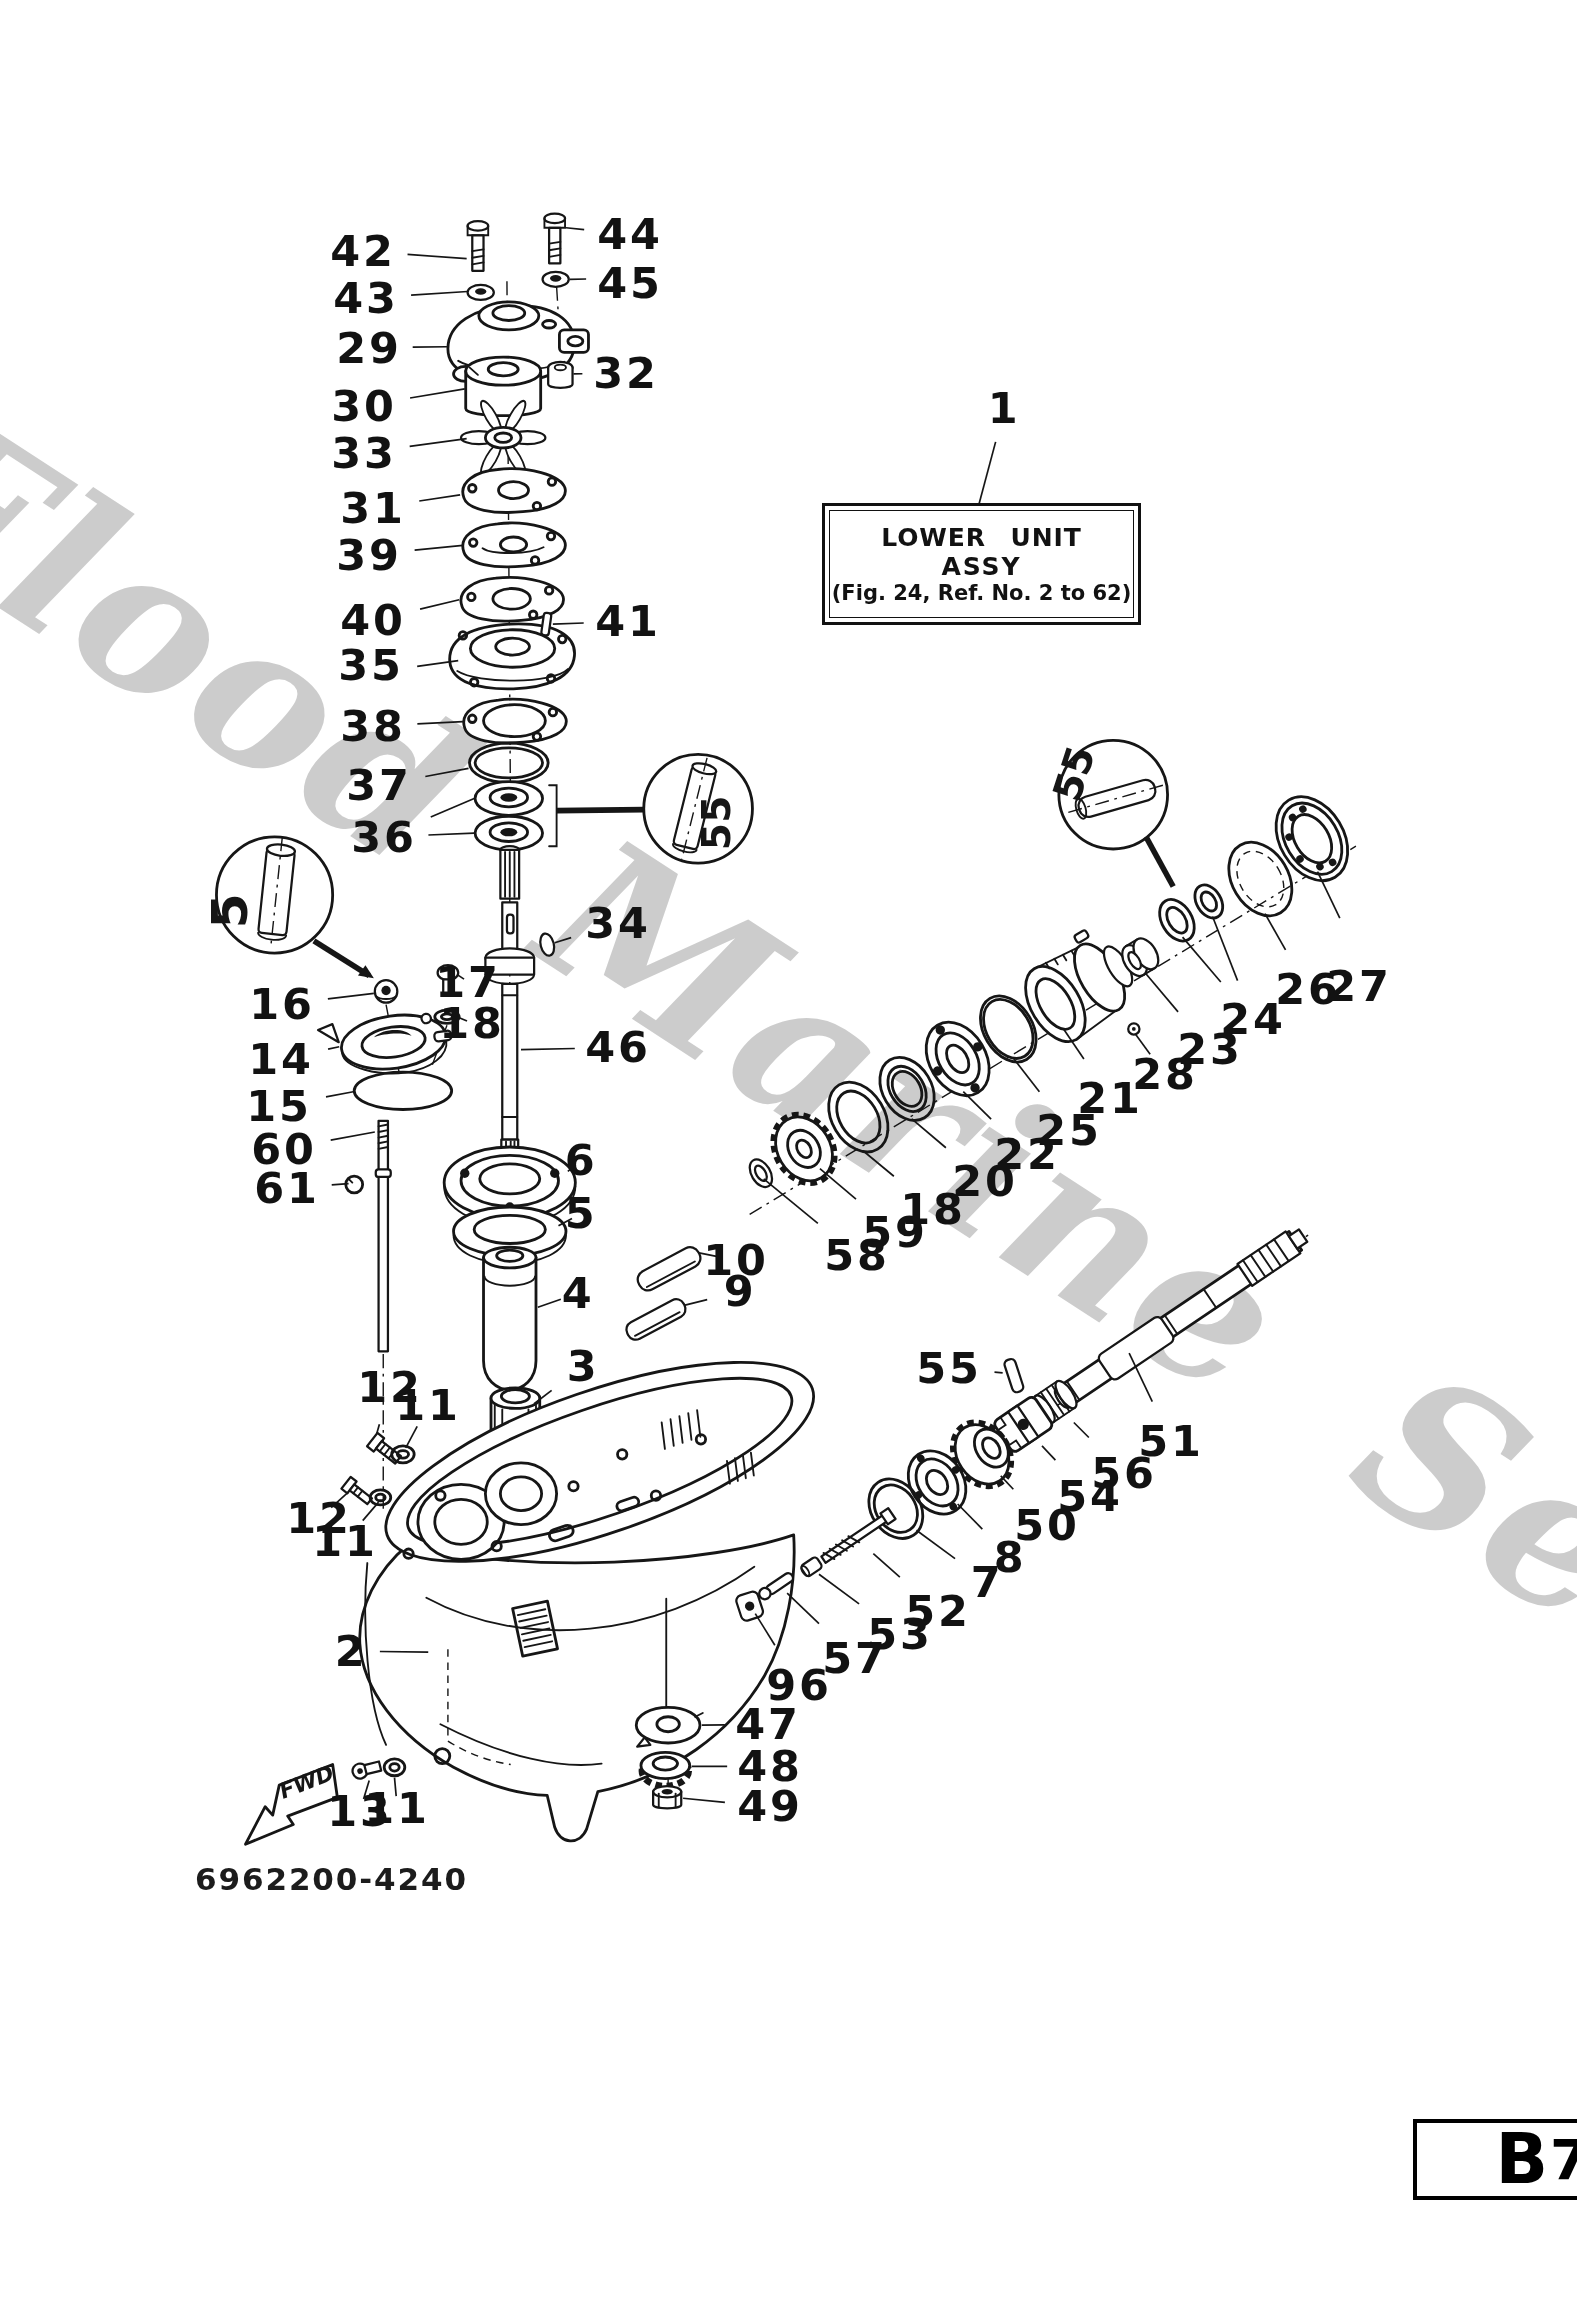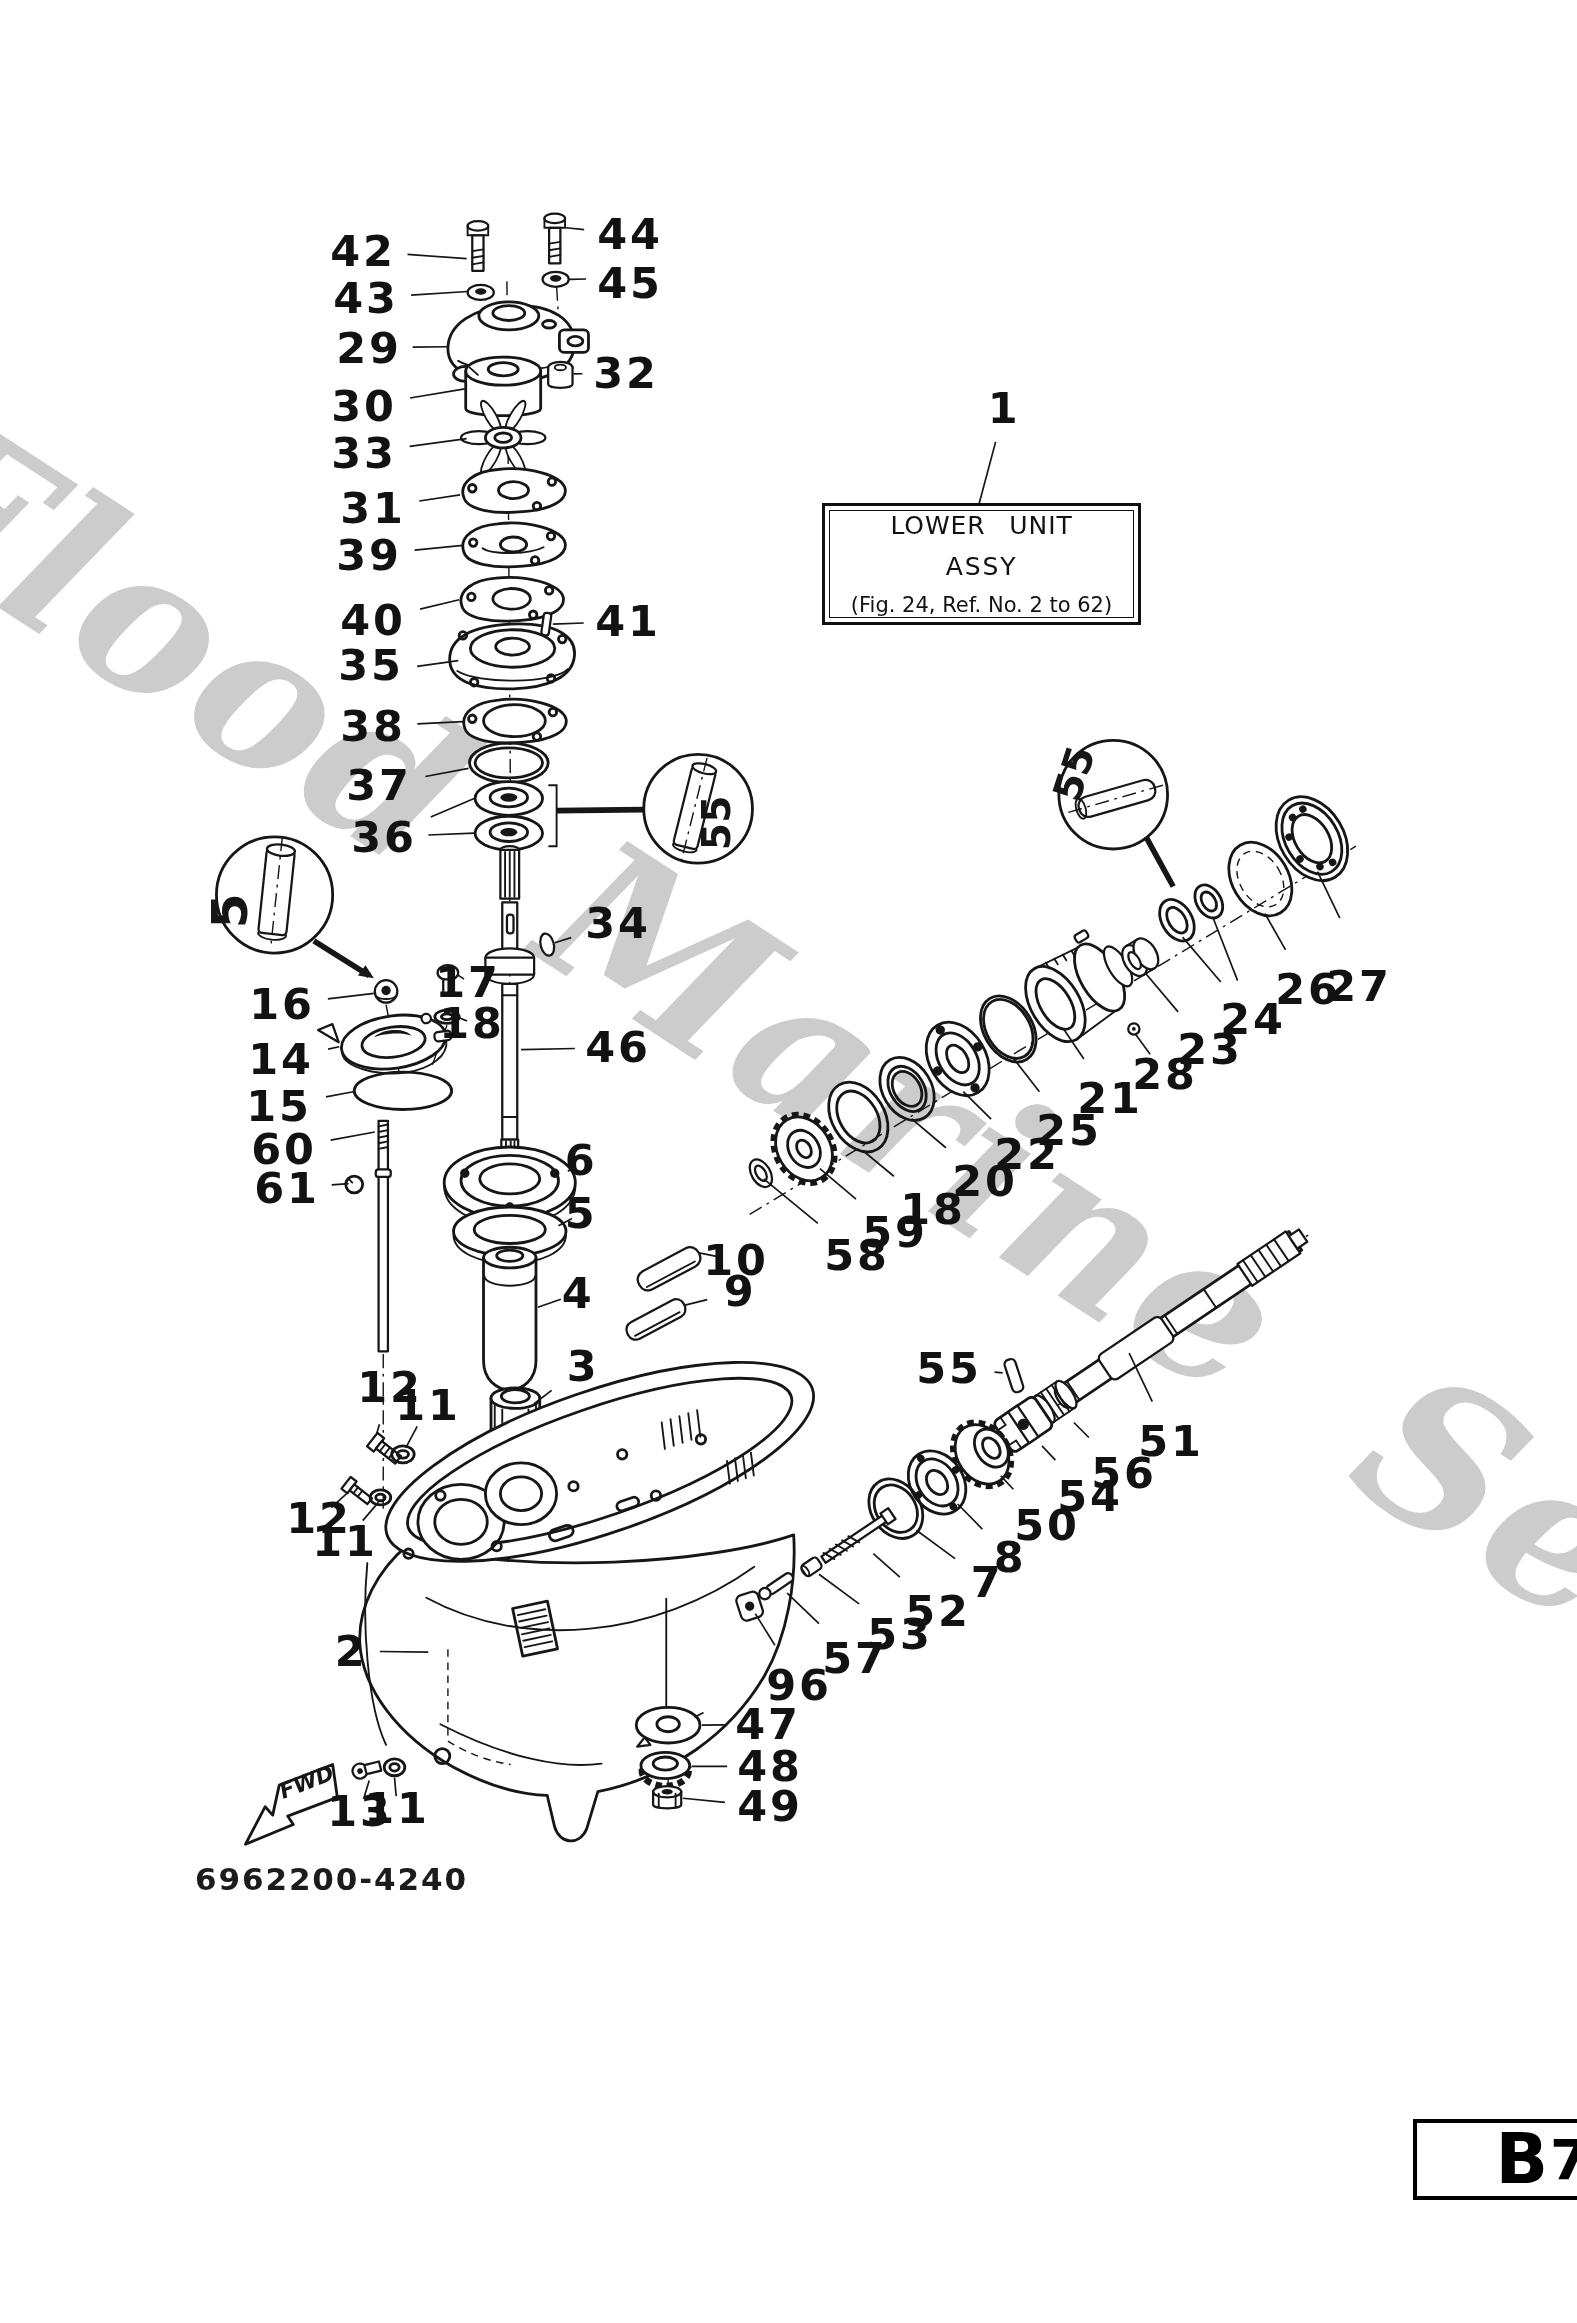--- a/index.html
+++ b/index.html
@@ -30,22 +30,22 @@
 
   
   .callout{position:absolute;transform:translate(-50%,-50%);
     font:700 43px/1 "DejaVu Sans",sans-serif;letter-spacing:2.8px;color:#121212;
     white-space:nowrap;z-index:6;}
 
   
   .assy-box{position:absolute;left:822px;top:503px;width:319px;height:122px;
     background:#fff;border:3.7px solid #111;box-sizing:border-box;padding:3.7px;z-index:6;}
   .assy-inner{width:100%;height:100%;box-sizing:border-box;border:1.9px solid #111;
-    display:flex;flex-direction:column;align-items:center;justify-content:space-between;
-    font-weight:400;}
+    display:flex;flex-direction:column;align-items:center;justify-content:center;
+    font-weight:700;}
   .assy-line1{font-size:25px;letter-spacing:0.9px;word-spacing:15px;}
   .assy-line2{font-size:25px;letter-spacing:1.9px;}
   .assy-line3{font-size:21px;letter-spacing:0px;}
 
   
   .drawing-number{position:absolute;left:195px;top:1861px;
     font:700 31px "DejaVu Sans",sans-serif;letter-spacing:1.9px;color:#1c1c1c;z-index:6;}
 
   
   .page-tab{position:absolute;left:1413px;top:2119px;width:180px;height:81px;

